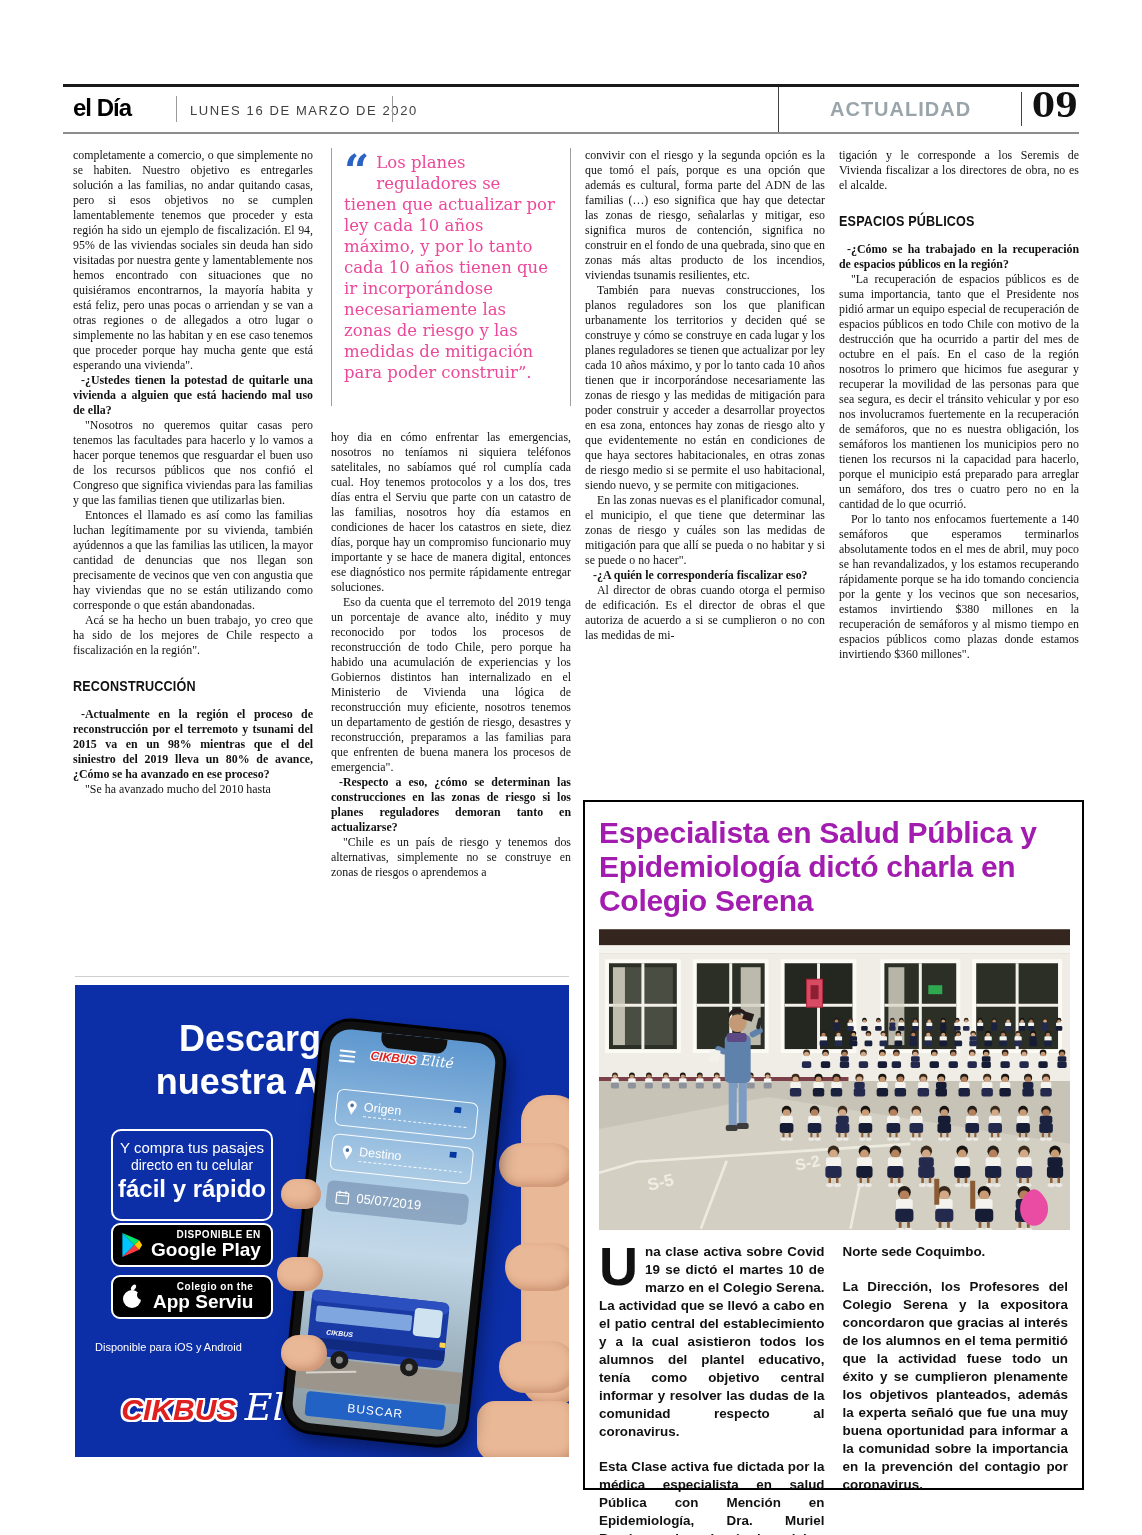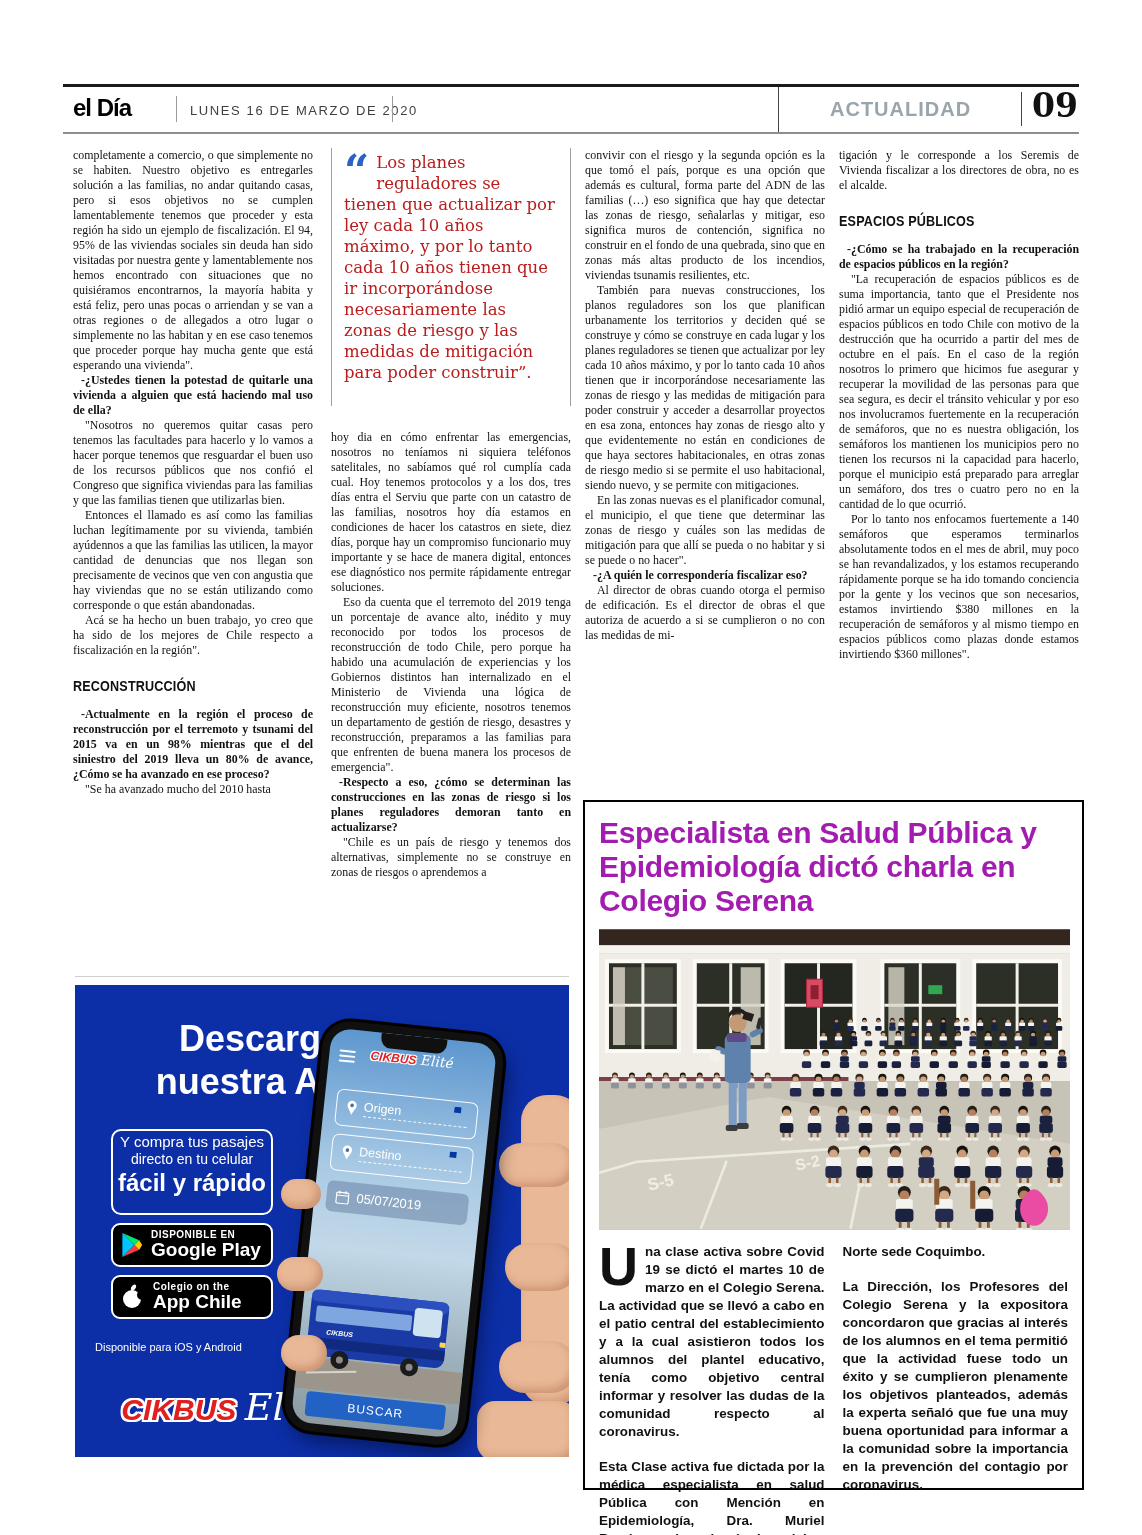--- a/index.html
+++ b/index.html
@@ -25,37 +25,37 @@
   .par-q{font-weight:700;text-indent:8px;}
   .par-head{font-family:"Liberation Sans",sans-serif;font-weight:800;font-size:15px;
             letter-spacing:.2px;margin:20px 0 14px;text-indent:0;text-align:left;
             transform:scaleX(.84);transform-origin:0 50%;width:119%;}
   
   .pullquote{position:absolute;left:331px;top:148px;width:240px;height:258px;
              border-left:1px solid #9f9f9f;border-right:1px solid #9f9f9f;
              padding:4px 14px 0 12px;box-sizing:border-box;}
   .qmark{float:left;font-family:"DejaVu Serif",serif;font-weight:700;font-size:44px;
          line-height:.72;margin:4px 7px 0 0;}
-  .qtext{font-family:"DejaVu Serif",serif;font-size:16.5px;line-height:21px;color:#b91c1c;}
+  .qtext{font-family:"DejaVu Serif",serif;font-size:16.5px;line-height:21px;color:#ec4899;}
   .hairline{position:absolute;background:#cfcfcf;}
   
   .ad{position:absolute;left:75px;top:985px;width:494px;height:472px;overflow:hidden;
       font-family:"Liberation Sans",sans-serif;color:#fff;}
   .ad-head{position:absolute;left:20px;top:32px;width:330px;text-align:center;
            font-size:36px;font-weight:800;line-height:1.2;}
   .ad-promo{position:absolute;left:36px;top:144px;width:158px;height:82px;
-            border:2px solid #fff;border-radius:10px;text-align:center;padding-top:0;}
+            border:2px solid #fff;border-radius:10px;text-align:center;padding-top:6px;}
   .ad-promo .l1{font-size:15px;margin-top:2px;}
   .ad-promo .l2{font-size:14px;margin-top:1px;}
   .ad-promo .l3{font-size:24px;font-weight:700;margin-top:2px;}
   .badge{position:absolute;left:36px;width:162px;height:44px;background:#000;
          border:2px solid #fff;border-radius:9px;display:flex;align-items:center;
          padding:0 8px;box-sizing:border-box;gap:8px;}
   .badge .txt{display:flex;flex-direction:column;line-height:1.05;}
-  .badge .small{font-size:10px;letter-spacing:.5px;font-weight:700;}
+  .badge .small{font-size:10px;letter-spacing:.5px;font-weight:700;text-align:right;}
   .badge .big{font-size:19px;font-weight:700;}
   .ad-avail{position:absolute;left:20px;top:356px;width:196px;font-size:11px;}
   .ad-brand{position:absolute;left:28px;top:400px;width:250px;text-align:center;}
   .brand-cik{font-style:italic;font-weight:900;font-size:30px;color:#e01f1f;
              text-shadow:-2px -2px 0 #fff,2px -2px 0 #fff,-2px 2px 0 #fff,2px 2px 0 #fff,0 2px 0 #fff,0 -2px 0 #fff,2px 0 0 #fff,-2px 0 0 #fff;}
   .brand-elite{font-family:"DejaVu Serif",serif;font-style:italic;font-size:38px;color:#fff;margin-left:4px;}
   
   .skin{position:absolute;background:#e9b896;border-radius:40px;box-shadow:inset -4px -4px 8px rgba(150,80,50,.35);}
   
   .phone{position:absolute;left:228px;top:42px;width:182px;height:412px;background:#101010;
@@ -178,21 +178,21 @@
       </span>
     </div>
     <div class="badge" style="top:290px;">
       <svg width="24" height="28" viewBox="0 0 24 28">
         <circle cx="11" cy="16" r="9" fill="#fff"></circle>
         <circle cx="21" cy="12" r="5" fill="#000"></circle>
         <ellipse cx="12.5" cy="4.5" rx="2" ry="3.4" fill="#fff" transform="rotate(35 12.5 4.5)"></ellipse>
       </svg>
       <span class="txt">
         <span class="small" style="text-transform:none;">Colegio on the</span>
-        <span class="big">App Chile</span>
+        <span class="big">App Serviu</span>
       </span>
     </div>
     <div class="ad-avail">Disponible para iOS y Android</div>
     <div class="ad-brand">
       <span class="brand-cik">CIKBUS</span>
       <span class="brand-elite">Elité</span>
     </div>
 
     <div class="skin" style="left:446px;top:110px;width:60px;height:310px;border-radius:26px;z-index:1;"></div>
     <div class="skin" style="left:424px;top:158px;width:76px;height:44px;z-index:1;"></div>

